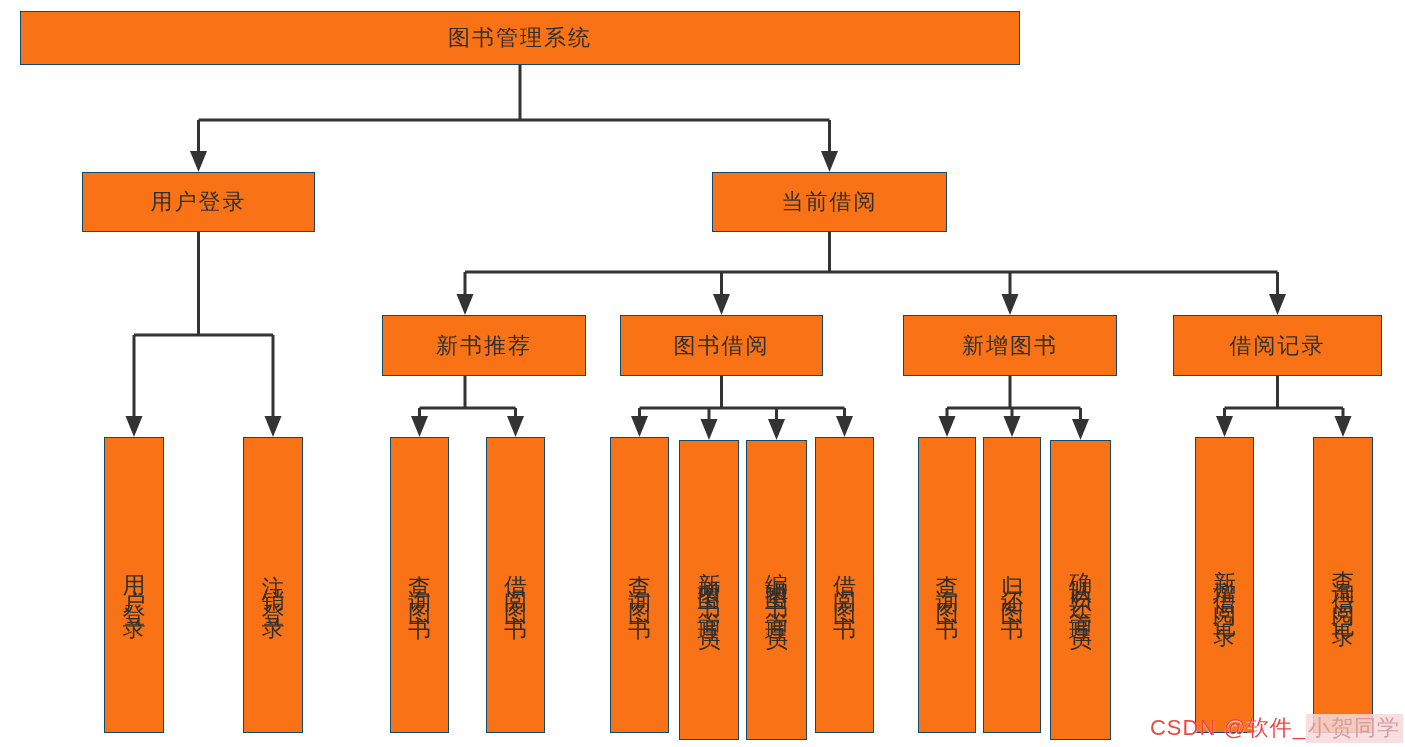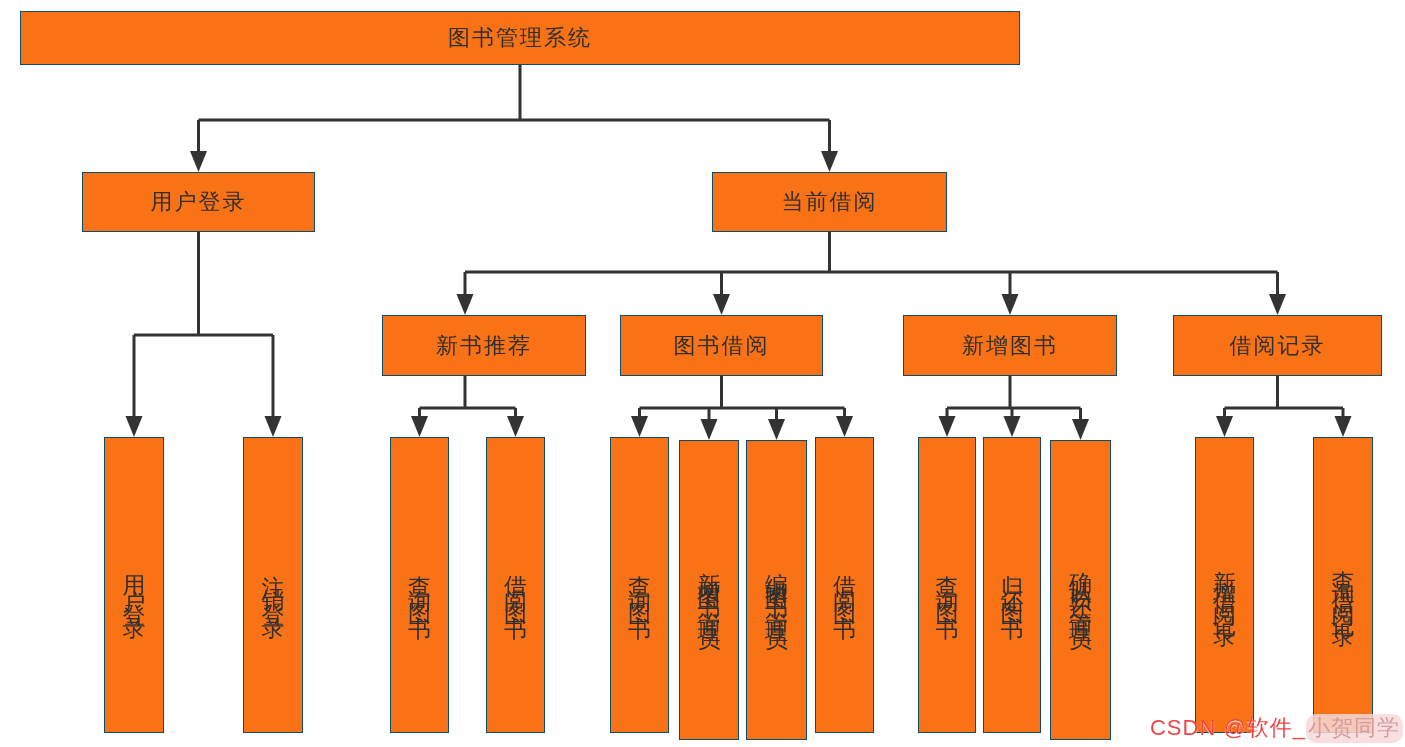--- a/index.html
+++ b/index.html
@@ -16,21 +16,21 @@
   .leaf span{
     writing-mode:vertical-rl;text-orientation:mixed;
     font-size:23px;line-height:1;letter-spacing:14px;display:block;
   }
   .leaf.mid span{letter-spacing:11px;}
   .leaf.long span{letter-spacing:8px;}
   .wm{
     position:absolute;right:2px;bottom:4px;font-size:22px;letter-spacing:1px;white-space:nowrap;
   }
   .wm-prefix{color:#ef4444;text-shadow:0 1px 1px #ffffff;}
-  .wm-suffix{color:#d49c9c;background:rgba(247,216,216,.85);padding:1px 3px 3px 2px;border-radius:11px;}
+  .wm-suffix{color:#d49c9c;background:rgba(247,216,216,.85);padding:1px 3px 3px 2px;border-radius:0;}
 </style>
 </head>
 <body>
 
 <div class="stage">
 
   <svg class="conn" viewBox="0 0 1405 747" xmlns="http://www.w3.org/2000/svg">
     <g stroke="#333333" stroke-width="3" fill="none">
 
       <path d="M520 65 V120 M198.5 120 H829.5 M198.5 120 V155 M829.5 120 V155"></path>

